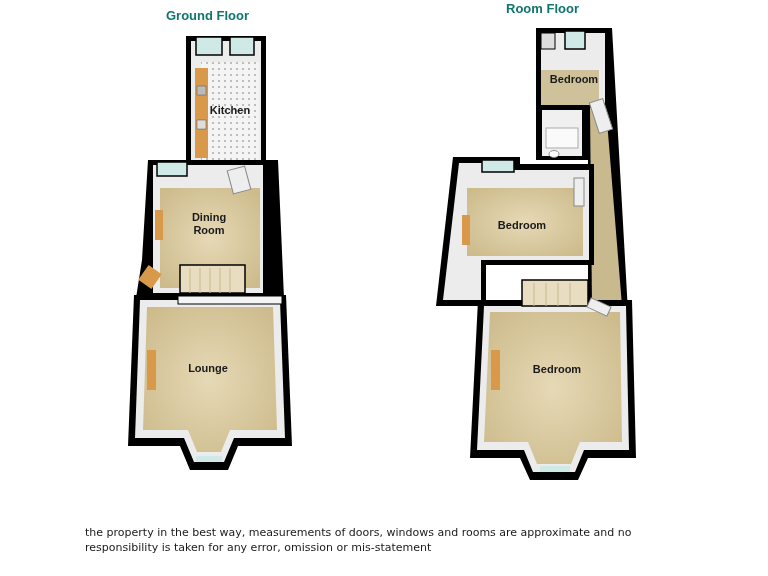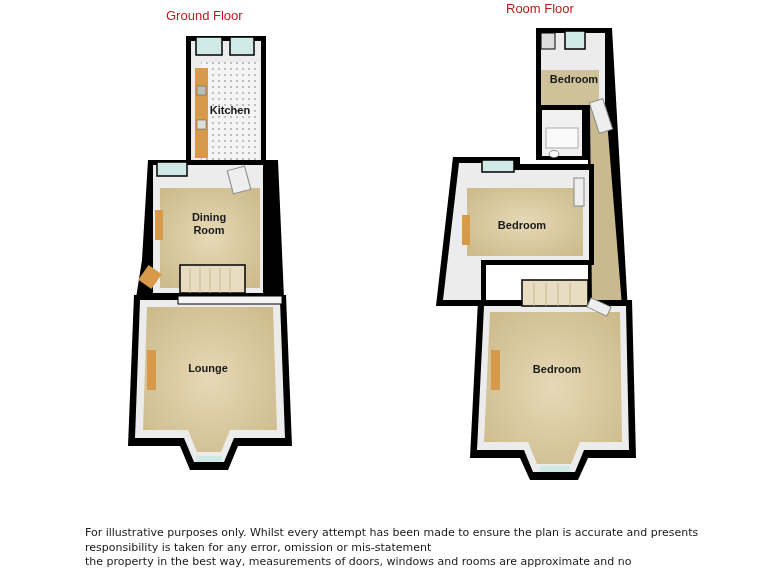--- a/index.html
+++ b/index.html
@@ -1,17 +1,17 @@
 <!DOCTYPE html>
 <html><head>
 <meta charset="utf-8">
 <style>
   html, body { margin:0; padding:0; background:#ffffff; }
   body { width:768px; height:576px; position:relative; overflow:hidden; font-family:"Liberation Sans", sans-serif; }
-  .floor-title { position:absolute; font-size:13px; font-weight:normal; color:#b91c1c; }
+  .floor-title { position:absolute; font-size:13px; font-weight:bold; color:#0f766e; }
   #gf-title { left:166px; top:8px; }
   #ff-title { left:506px; top:1px; }
   svg.plan { position:absolute; left:0; top:0; }
   .room-label { font-family:"Liberation Sans", sans-serif; font-size:11px; font-weight:bold; fill:#1a1a1a; text-anchor:middle; }
   .disclaimer { position:absolute; left:85px; top:526px; width:680px; font-family:"DejaVu Sans", sans-serif; font-size:11px; line-height:14.5px; color:#1a1a1a; }
   .disclaimer span { display:block; white-space:nowrap; }
 </style>
 </head>
 <body>
 
@@ -123,16 +123,15 @@
         <line x1="558" y1="283" x2="558" y2="306" stroke="#c9b98f"></line>
         <line x1="570" y1="283" x2="570" y2="306" stroke="#c9b98f"></line>
       </g>
       <rect x="588" y="302" width="22" height="10" fill="#eee" stroke="#888" stroke-width="1" transform="rotate(25 599 307)"></rect>
       <text class="room-label" x="557" y="373">Bedroom</text>
     </g>
   </g>
 </svg>
 
 <div class="disclaimer">
-  <span>For illustrative purposes only. Whilst every attempt has been made to ensure the plan is accurate and presents</span>
+  <span>the property in the best way, measurements of doors, windows and rooms are approximate and no</span>
   <span>responsibility is taken for any error, omission or mis-statement</span>
-  <span>the property in the best way, measurements of doors, windows and rooms are approximate and no</span>
 </div>
 
 </body></html>

